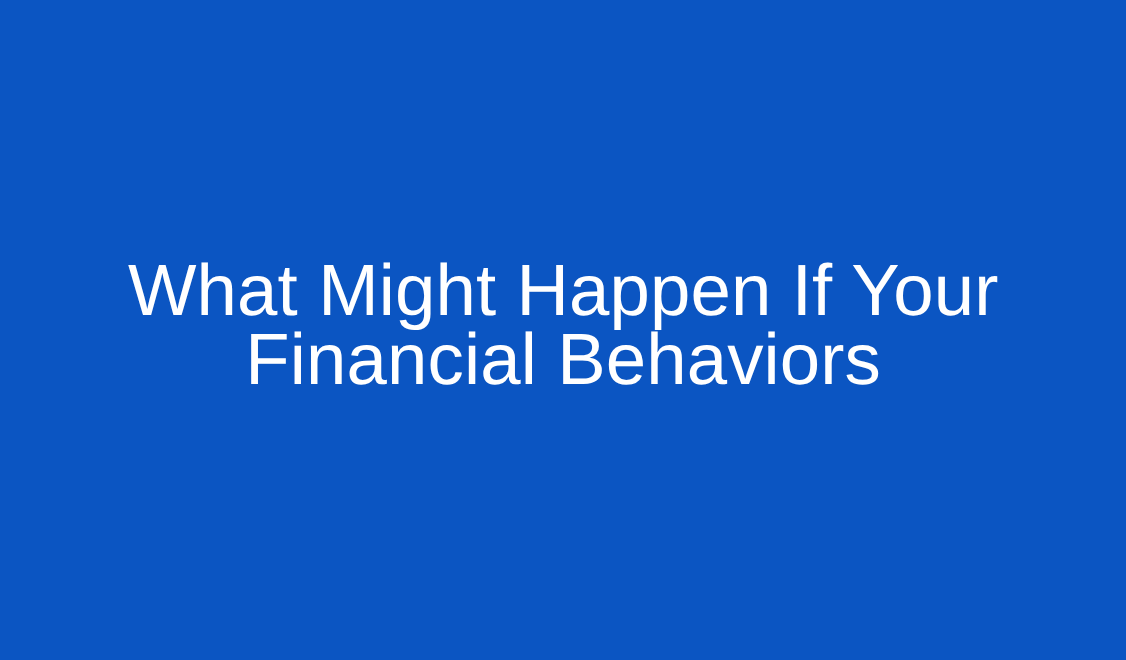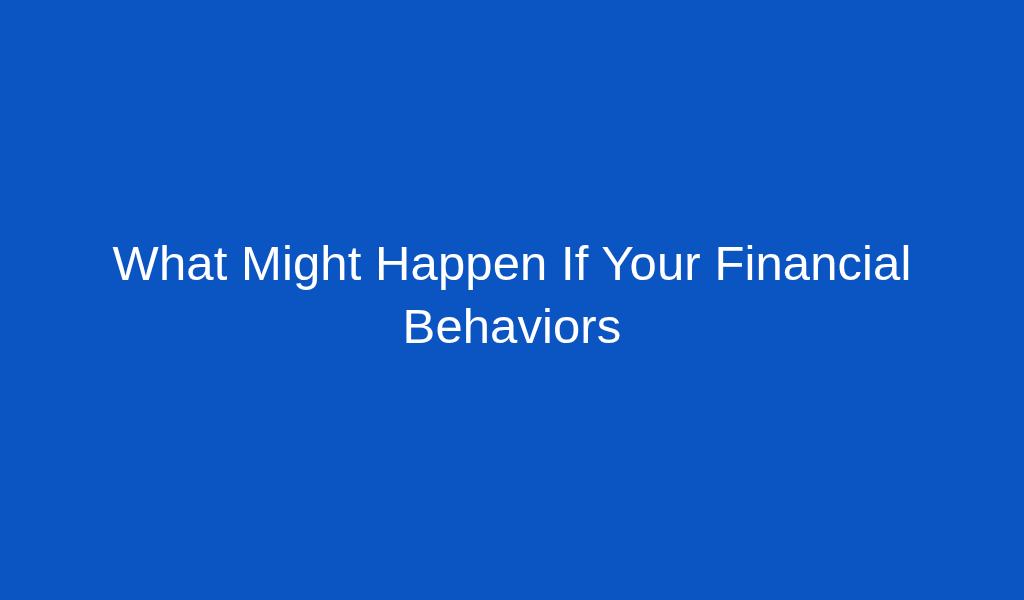--- a/index.html
+++ b/index.html
@@ -31,21 +31,21 @@
     box-sizing: border-box;
     width: 812px;
     margin-top: 232px;
     text-align: center;
   }
 
   .banner-title {
     margin: 0;
     padding: 0;
     font-family: "Liberation Sans", sans-serif;
-    font-size: 49px;
+    font-size: 66px;
     line-height: 63px;
     font-weight: 400;
     letter-spacing: 0.1px;
     color: #ffffff;
     text-align: center;
     word-wrap: break-word;
   }
 </style>
 </head>
 <body>

